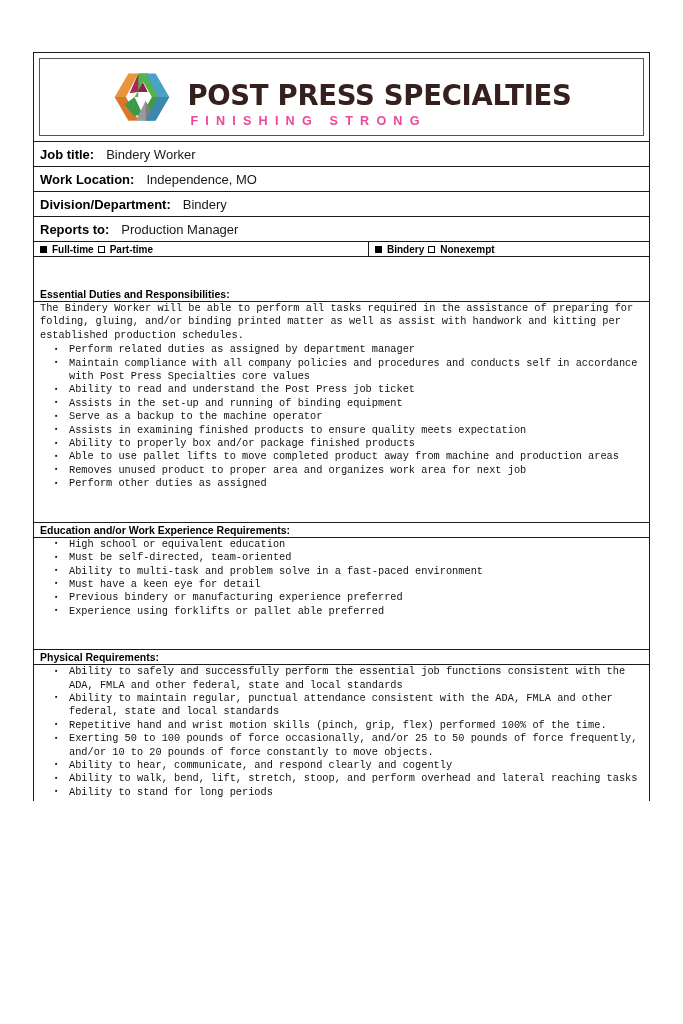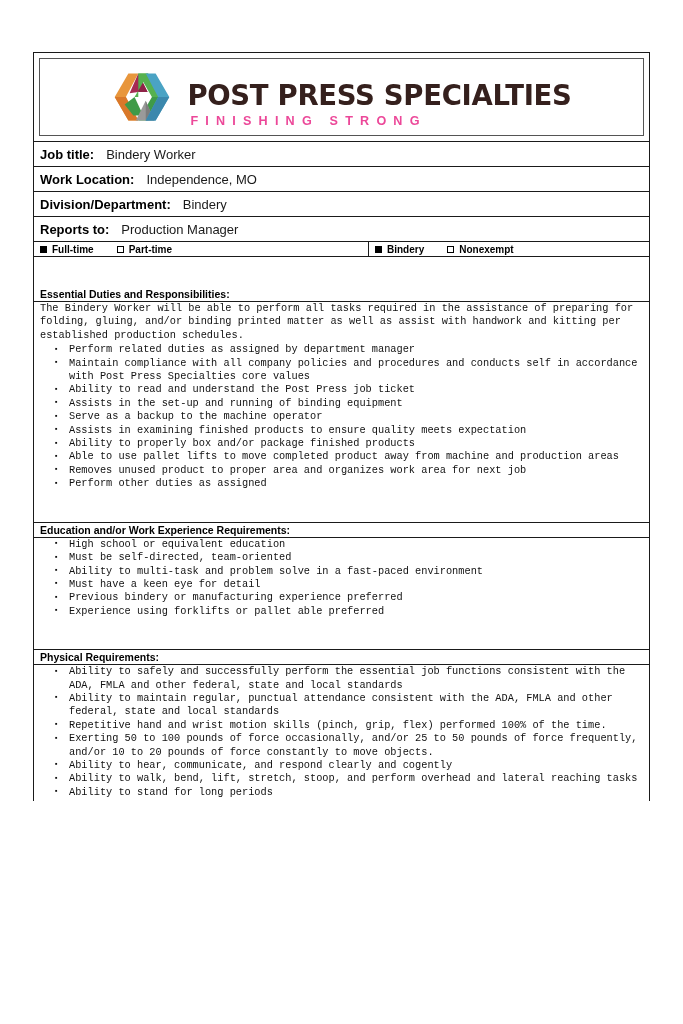--- a/index.html
+++ b/index.html
@@ -115,21 +115,21 @@
     height: 15px;
     display: flex;
     box-sizing: border-box;
     font-size: 10px;
   }
   .status-cell {
     display: flex;
     align-items: center;
     padding: 0 6px;
     box-sizing: border-box;
-    gap: 23px;
+    gap: 4px;
   }
   .status-cell.left {
     width: 335px;
     flex: 0 0 335px;
     border-right: 1px solid #1a1a1a;
   }
   .status-cell.right {
     flex: 1 1 auto;
   }
   .cb-item {

